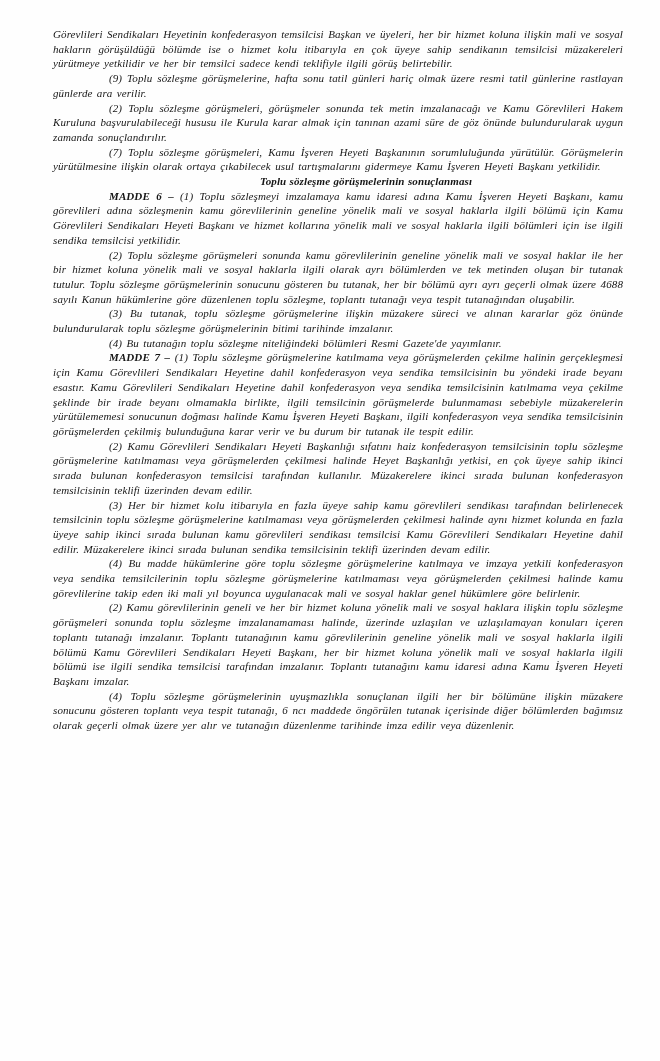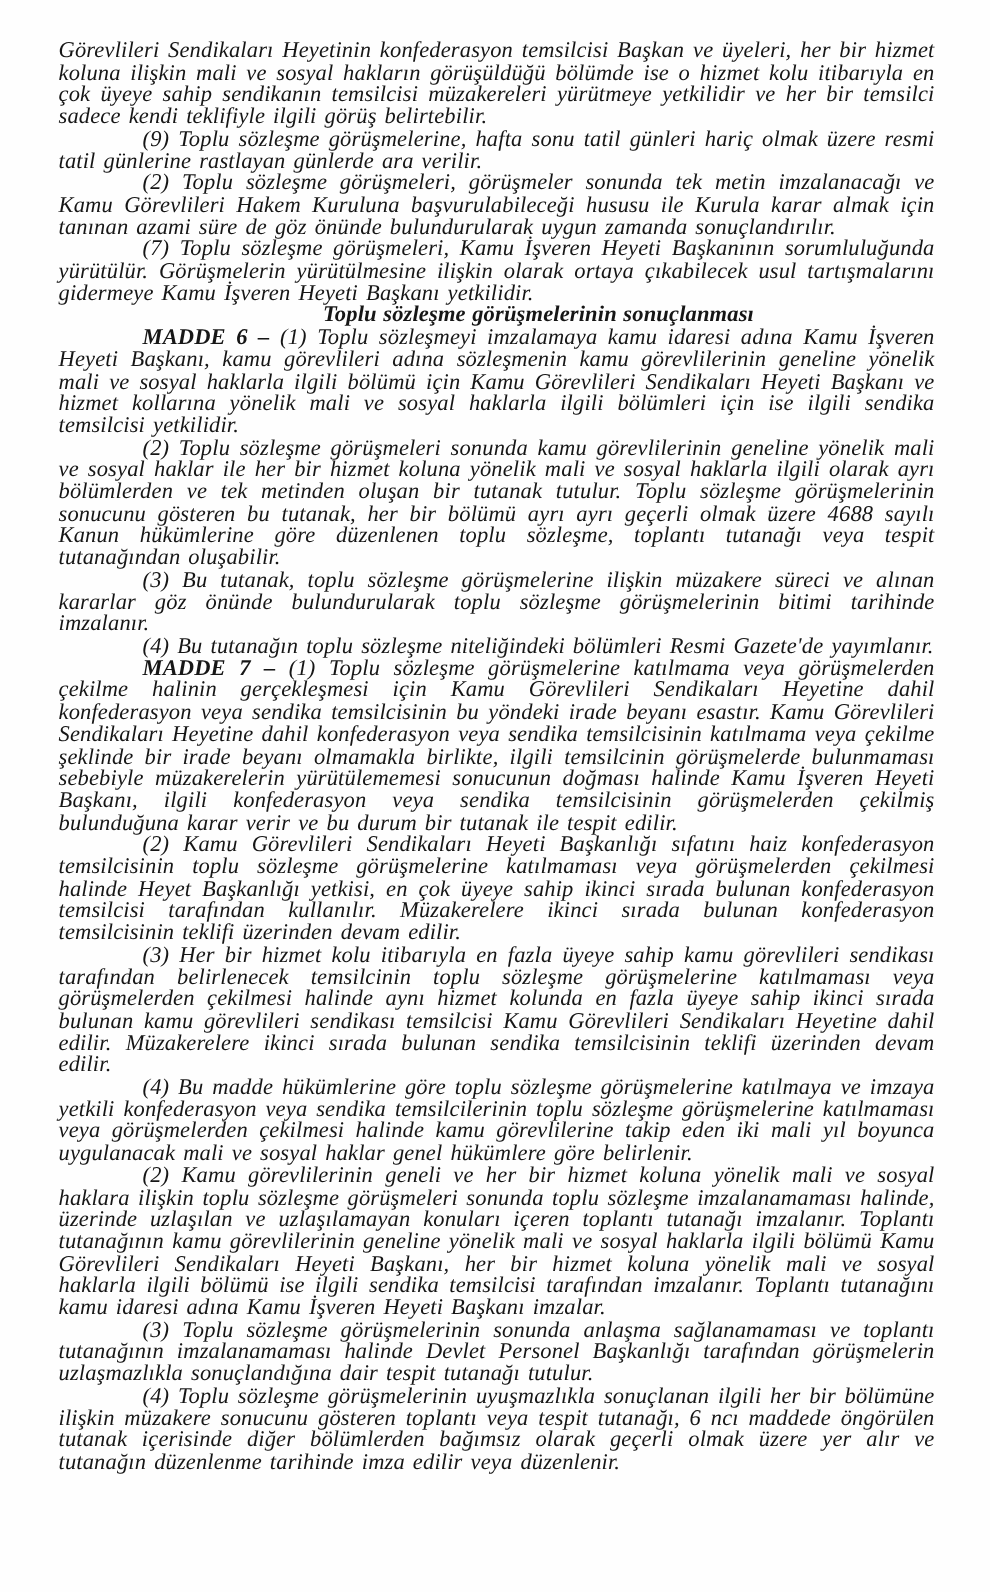--- a/index.html
+++ b/index.html
@@ -1,24 +1,24 @@
 <!DOCTYPE html>
 <html lang="tr"><head>
 <meta charset="utf-8">
 <style>
   html, body { margin: 0; padding: 0; background: #ffffff; }
   .page {
     width: 660px;
     height: 1061px;
     box-sizing: border-box;
     background: #fefefe;
-    padding: 27px 37px 10px 39px;
+    padding: 27px 37px 10px 53px;
     font-family: "Liberation Serif", "DejaVu Serif", serif;
     font-style: italic;
-    font-size: 15px;
+    font-size: 11px;
     line-height: 14.7px;
     color: #161616;
     overflow: hidden;
   }
   .para {
     margin: 0;
     text-align: justify;
     text-indent: 56px;
     letter-spacing: 0.1px;
     word-spacing: 1.5px;
@@ -42,15 +42,14 @@
     <p class="para heading">Toplu sözleşme görüşmelerinin sonuçlanması</p>
     <p class="para article"><span class="article-prefix">MADDE 6 –</span> <span>(1) Toplu sözleşmeyi imzalamaya kamu idaresi adına Kamu İşveren Heyeti Başkanı, kamu görevlileri adına sözleşmenin kamu görevlilerinin geneline yönelik mali ve sosyal haklarla ilgili bölümü için Kamu Görevlileri Sendikaları Heyeti Başkanı ve hizmet kollarına yönelik mali ve sosyal haklarla ilgili bölümleri için ise ilgili sendika temsilcisi yetkilidir.</span></p>
     <p class="para body">(2) Toplu sözleşme görüşmeleri sonunda kamu görevlilerinin geneline yönelik mali ve sosyal haklar ile her bir hizmet koluna yönelik mali ve sosyal haklarla ilgili olarak ayrı bölümlerden ve tek metinden oluşan bir tutanak tutulur. Toplu sözleşme görüşmelerinin sonucunu gösteren bu tutanak, her bir bölümü ayrı ayrı geçerli olmak üzere 4688 sayılı Kanun hükümlerine göre düzenlenen toplu sözleşme, toplantı tutanağı veya tespit tutanağından oluşabilir.</p>
     <p class="para body">(3) Bu tutanak, toplu sözleşme görüşmelerine ilişkin müzakere süreci ve alınan kararlar göz önünde bulundurularak toplu sözleşme görüşmelerinin bitimi tarihinde imzalanır.</p>
     <p class="para body">(4) Bu tutanağın toplu sözleşme niteliğindeki bölümleri Resmi Gazete'de yayımlanır.</p>
     <p class="para article"><span class="article-prefix">MADDE 7 –</span> <span>(1) Toplu sözleşme görüşmelerine katılmama veya görüşmelerden çekilme halinin gerçekleşmesi için Kamu Görevlileri Sendikaları Heyetine dahil konfederasyon veya sendika temsilcisinin bu yöndeki irade beyanı esastır. Kamu Görevlileri Sendikaları Heyetine dahil konfederasyon veya sendika temsilcisinin katılmama veya çekilme şeklinde bir irade beyanı olmamakla birlikte, ilgili temsilcinin görüşmelerde bulunmaması sebebiyle müzakerelerin yürütülememesi sonucunun doğması halinde Kamu İşveren Heyeti Başkanı, ilgili konfederasyon veya sendika temsilcisinin görüşmelerden çekilmiş bulunduğuna karar verir ve bu durum bir tutanak ile tespit edilir.</span></p>
     <p class="para body">(2) Kamu Görevlileri Sendikaları Heyeti Başkanlığı sıfatını haiz konfederasyon temsilcisinin toplu sözleşme görüşmelerine katılmaması veya görüşmelerden çekilmesi halinde Heyet Başkanlığı yetkisi, en çok üyeye sahip ikinci sırada bulunan konfederasyon temsilcisi tarafından kullanılır. Müzakerelere ikinci sırada bulunan konfederasyon temsilcisinin teklifi üzerinden devam edilir.</p>
     <p class="para body">(3) Her bir hizmet kolu itibarıyla en fazla üyeye sahip kamu görevlileri sendikası tarafından belirlenecek temsilcinin toplu sözleşme görüşmelerine katılmaması veya görüşmelerden çekilmesi halinde aynı hizmet kolunda en fazla üyeye sahip ikinci sırada bulunan kamu görevlileri sendikası temsilcisi Kamu Görevlileri Sendikaları Heyetine dahil edilir. Müzakerelere ikinci sırada bulunan sendika temsilcisinin teklifi üzerinden devam edilir.</p>
     <p class="para body">(4) Bu madde hükümlerine göre toplu sözleşme görüşmelerine katılmaya ve imzaya yetkili konfederasyon veya sendika temsilcilerinin toplu sözleşme görüşmelerine katılmaması veya görüşmelerden çekilmesi halinde kamu görevlilerine takip eden iki mali yıl boyunca uygulanacak mali ve sosyal haklar genel hükümlere göre belirlenir.</p>
     <p class="para body">(2) Kamu görevlilerinin geneli ve her bir hizmet koluna yönelik mali ve sosyal haklara ilişkin toplu sözleşme görüşmeleri sonunda toplu sözleşme imzalanamaması halinde, üzerinde uzlaşılan ve uzlaşılamayan konuları içeren toplantı tutanağı imzalanır. Toplantı tutanağının kamu görevlilerinin geneline yönelik mali ve sosyal haklarla ilgili bölümü Kamu Görevlileri Sendikaları Heyeti Başkanı, her bir hizmet koluna yönelik mali ve sosyal haklarla ilgili bölümü ise ilgili sendika temsilcisi tarafından imzalanır. Toplantı tutanağını kamu idaresi adına Kamu İşveren Heyeti Başkanı imzalar.</p>
-    <p class="para body">(3) Toplu sözleşme görüşmelerinin sonunda anlaşma sağlanamaması ve toplantı tutanağının imzalanamaması halinde Devlet Personel Başkanlığı tarafından görüşmelerin uzlaşmazlıkla sonuçlandığına dair tespit tutanağı tutulur.</p>
     <p class="para body">(4) Toplu sözleşme görüşmelerinin uyuşmazlıkla sonuçlanan ilgili her bir bölümüne ilişkin müzakere sonucunu gösteren toplantı veya tespit tutanağı, 6 ncı maddede öngörülen tutanak içerisinde diğer bölümlerden bağımsız olarak geçerli olmak üzere yer alır ve tutanağın düzenlenme tarihinde imza edilir veya düzenlenir.</p>
   </div>
 
 </body></html>

